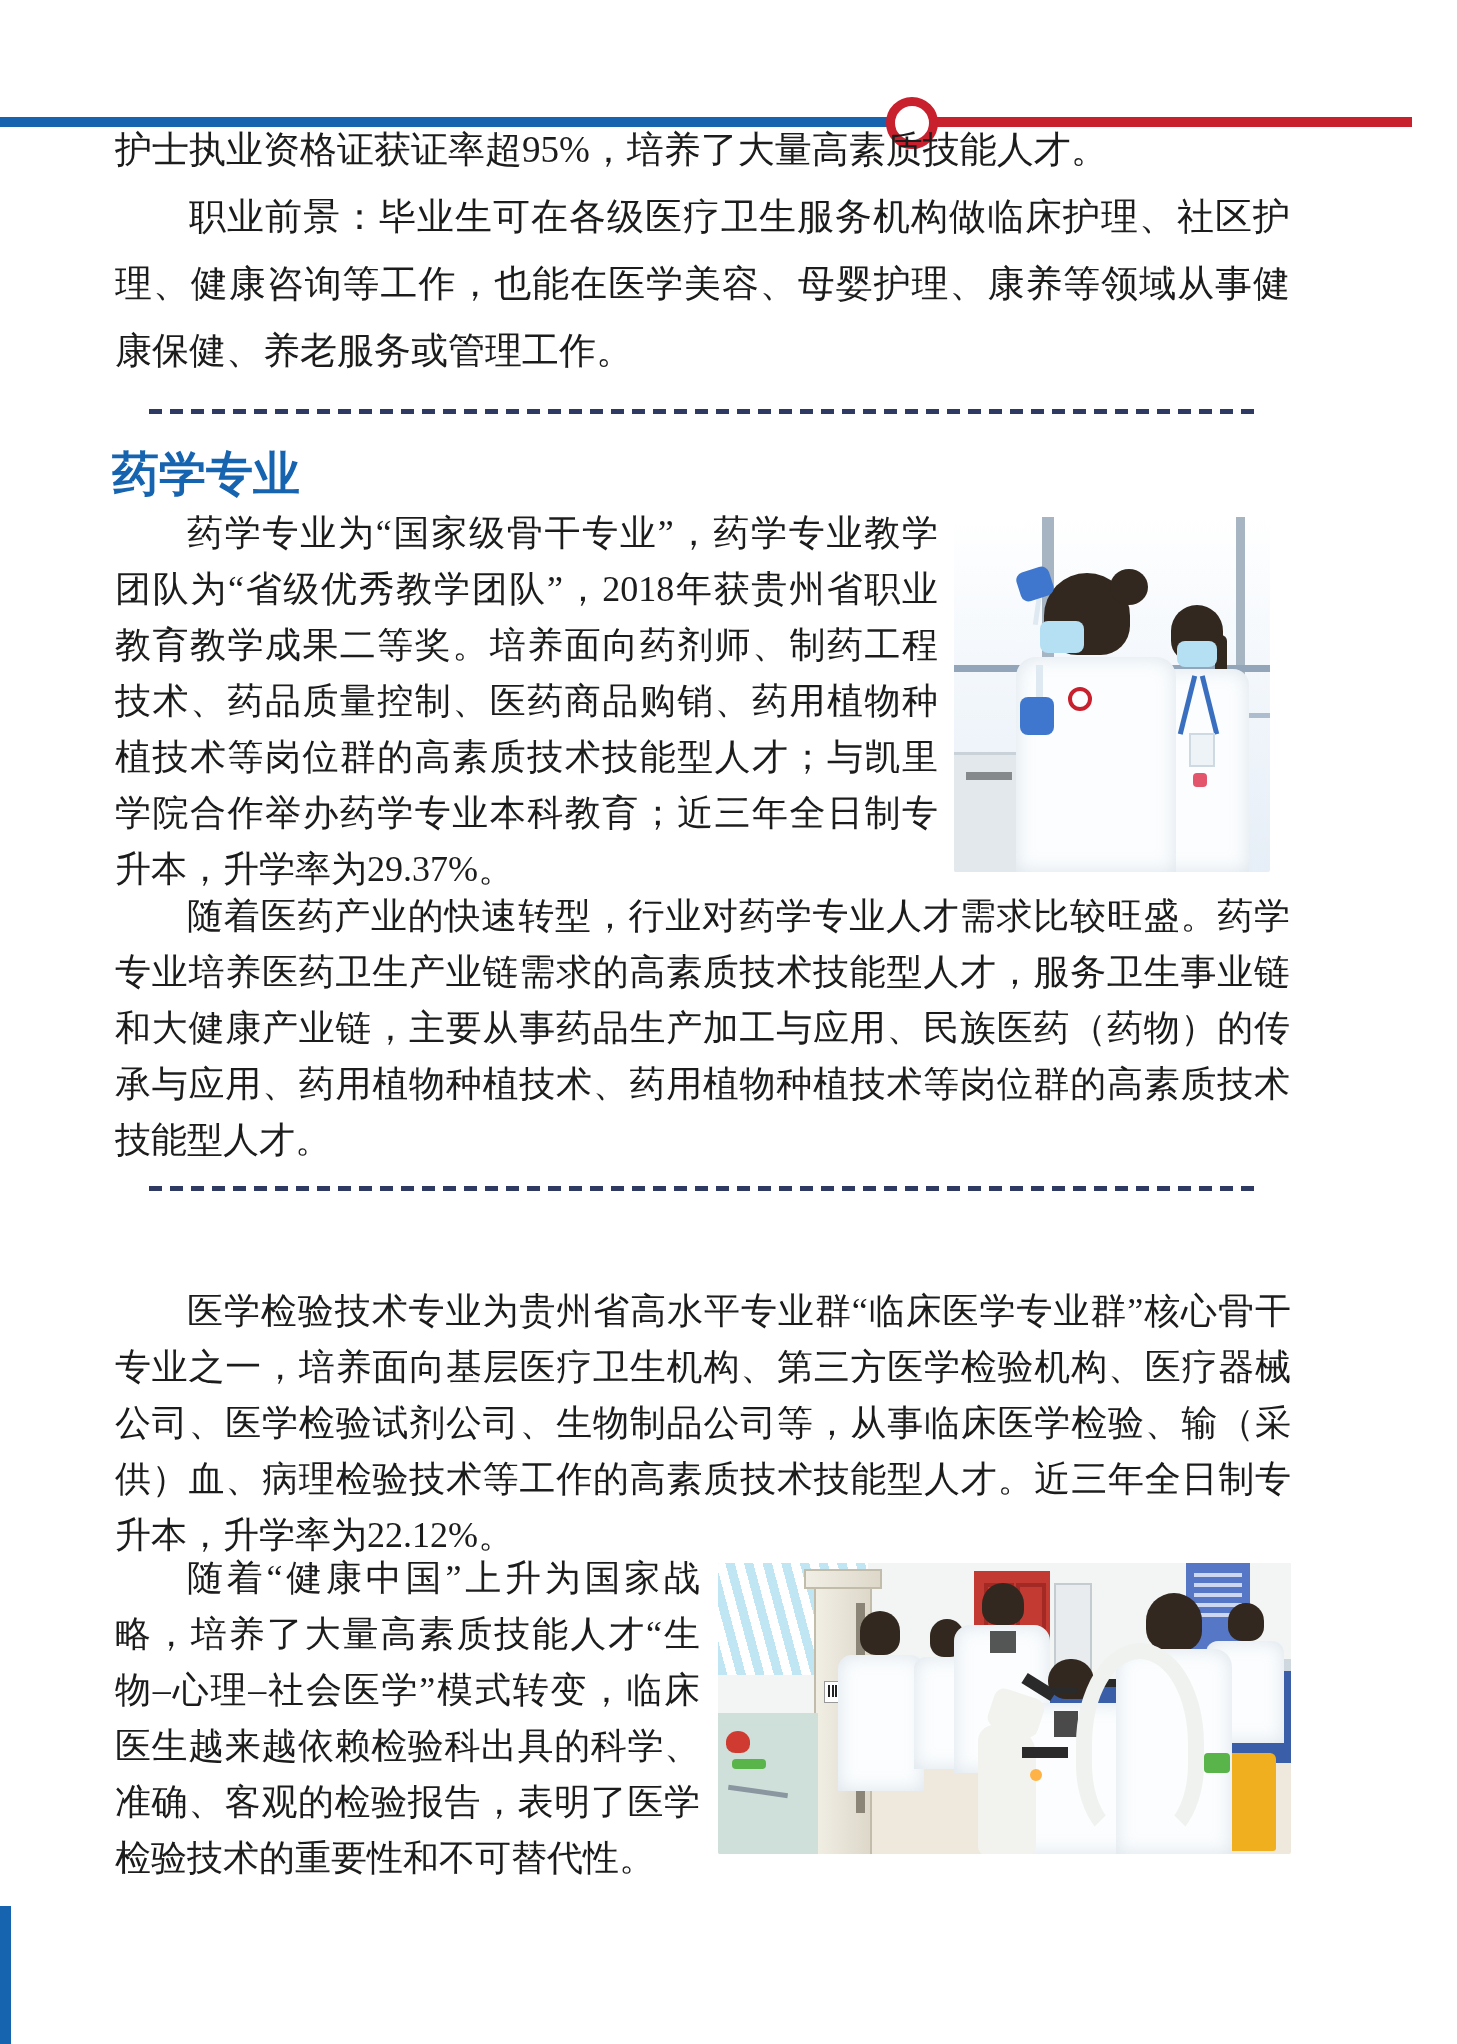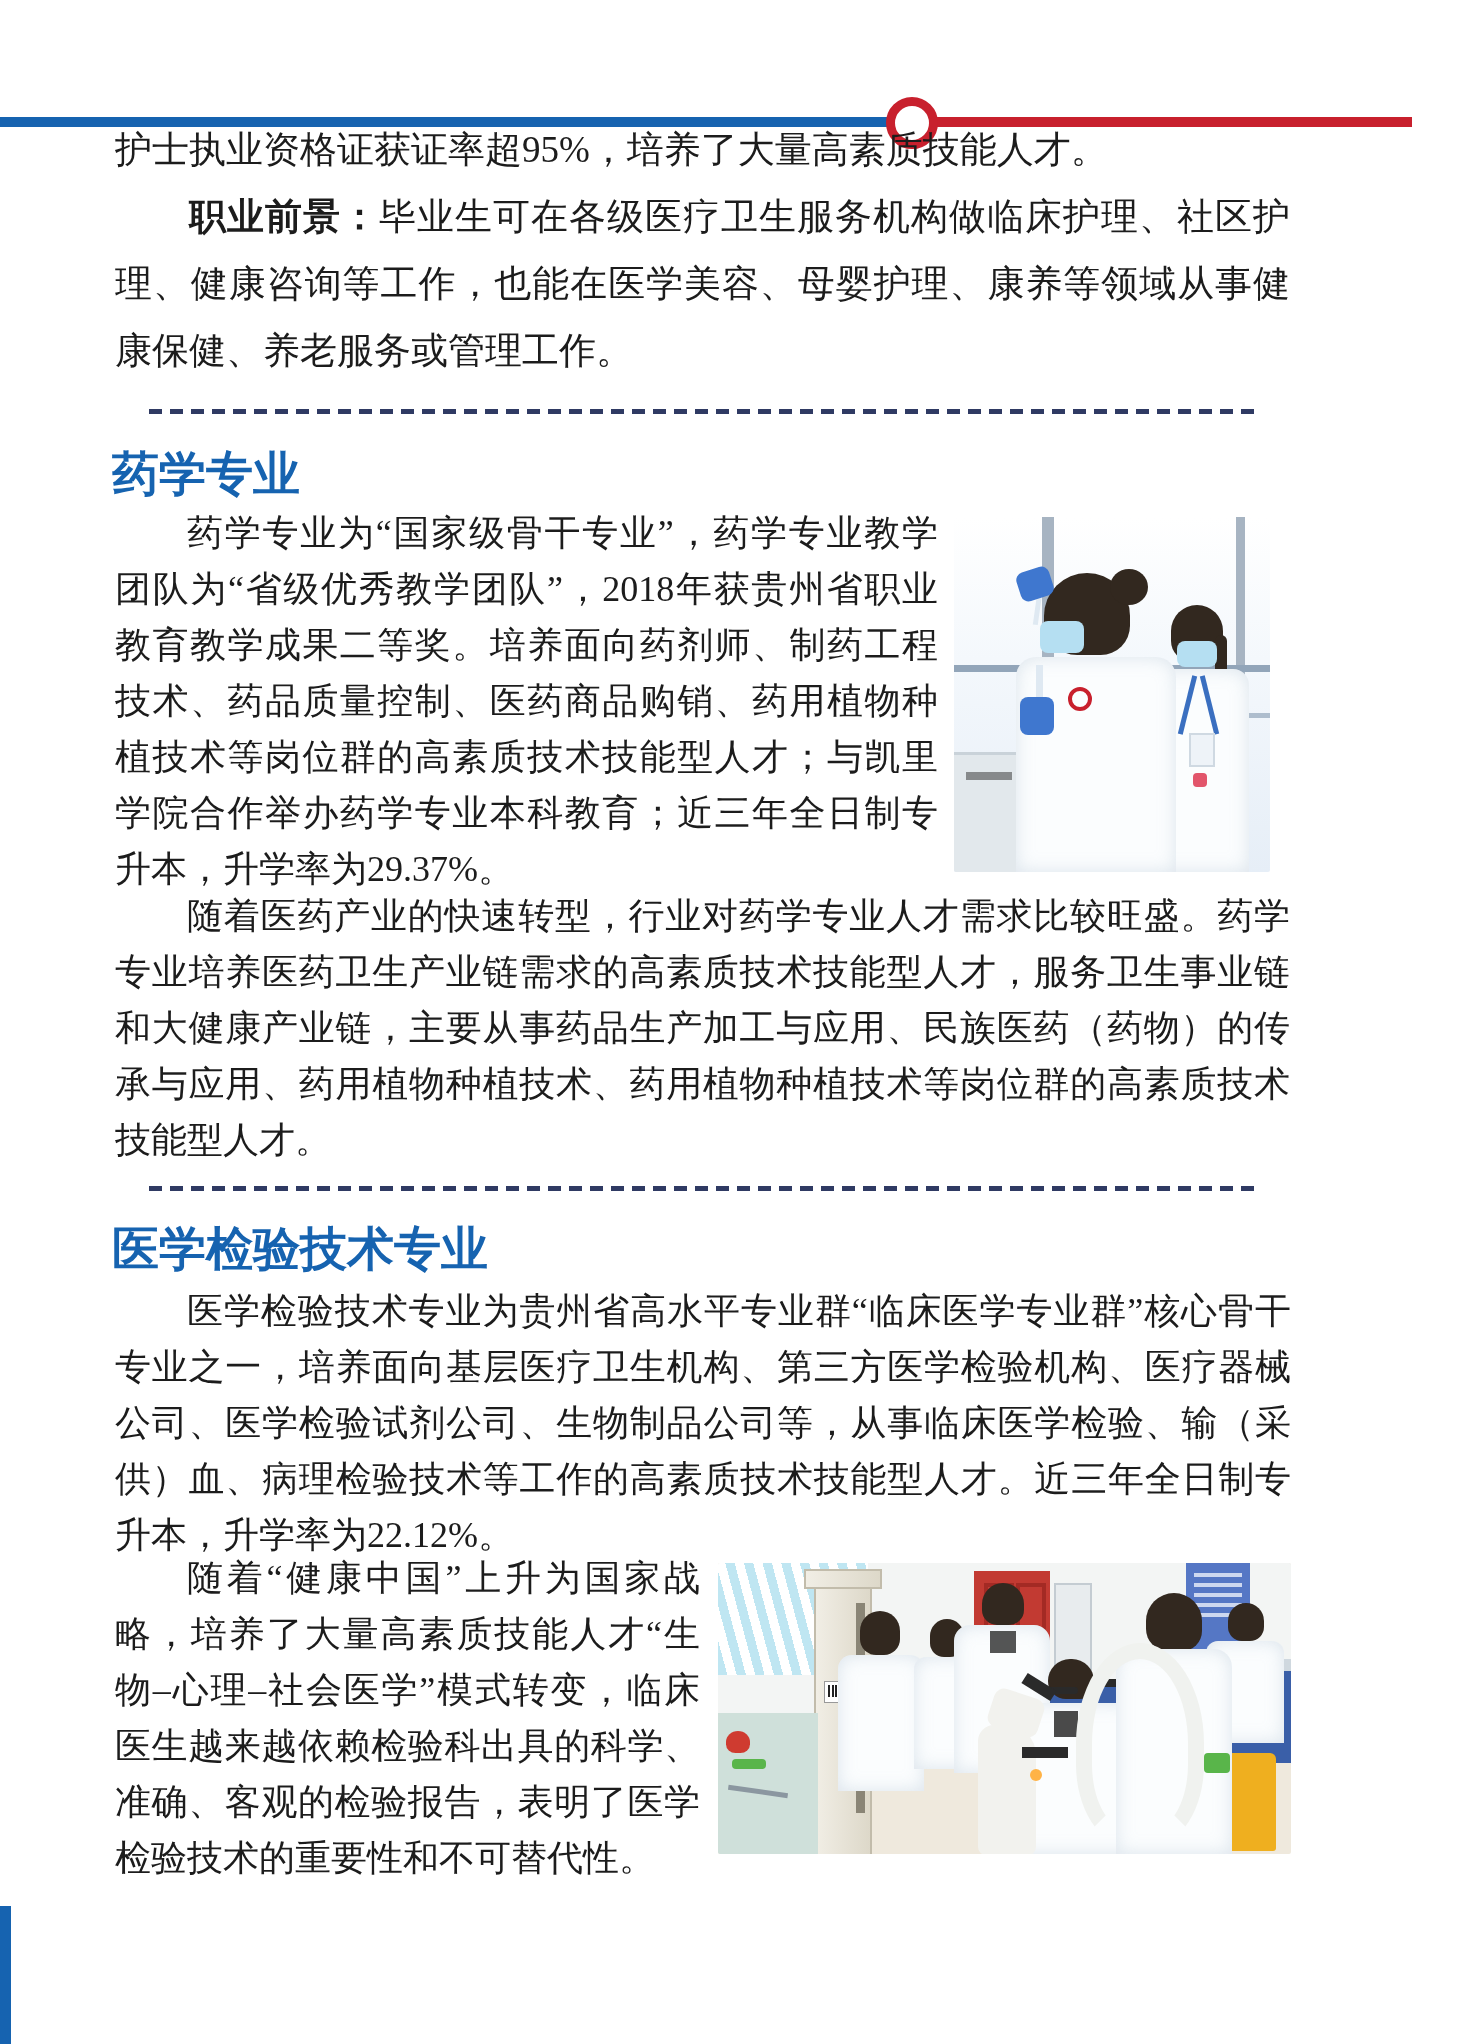--- a/index.html
+++ b/index.html
@@ -12,21 +12,21 @@
   .rule-red{position:absolute;left:936px;top:0;width:521px;height:10px;background:#c8202d;}
   .rule-ring{position:absolute;left:886px;top:-20px;width:34px;height:34px;background:#ffffff;
              border:9px solid #c8202d;border-radius:50%;}
 
   
   .tblock{position:absolute;left:115px;width:1175px;text-align:justify;}
   .tblock p{margin:0;}
   .fs-big{font-size:37px;line-height:67px;}
   .fs-body{font-size:36px;line-height:56px;}
   .indent{text-indent:2em;}
-  b.lead{font-family:"Liberation Sans","DejaVu Sans",sans-serif;font-weight:bold;}
+  b.lead{font-family:"Liberation Sans","DejaVu Sans",sans-serif;font-weight:normal;}
 
   .divider{position:absolute;left:149px;width:1105px;height:5px;
            background:repeating-linear-gradient(90deg,#2f3a63 0 13px,transparent 13px 21px);}
 
   .sec-heading{position:absolute;left:112px;margin:0;
                font-family:"Liberation Sans","DejaVu Sans",sans-serif;
                font-weight:bold;font-size:47px;line-height:48px;color:#1663b0;}
 
   
   .photo{position:relative;overflow:hidden;border-radius:2px;}
@@ -119,21 +119,20 @@
     </div>
     <p class="indent">药学专业为“国家级骨干专业”，药学专业教学团队为“省级优秀教学团队”，2018年获贵州省职业教育教学成果二等奖。培养面向药剂师、制药工程技术、药品质量控制、医药商品购销、药用植物种植技术等岗位群的高素质技术技能型人才；与凯里学院合作举办药学专业本科教育；近三年全日制专升本，升学率为29.37%。</p>
   </div>
 
   <div class="tblock fs-body" style="top:888px;">
     <p class="indent">随着医药产业的快速转型，行业对药学专业人才需求比较旺盛。药学专业培养医药卫生产业链需求的高素质技术技能型人才，服务卫生事业链和大健康产业链，主要从事药品生产加工与应用、民族医药（药物）的传承与应用、药用植物种植技术、药用植物种植技术等岗位群的高素质技术技能型人才。</p>
   </div>
 
   <div class="divider" style="top:1186px;"></div>
 
-  <h2 class="sec-heading" style="top:1225px;">医学检验技术专业</h2>
 
   <div class="tblock fs-body" style="top:1283px;width:1176px;">
     <p class="indent">医学检验技术专业为贵州省高水平专业群“临床医学专业群”核心骨干专业之一，培养面向基层医疗卫生机构、第三方医学检验机构、医疗器械公司、医学检验试剂公司、生物制品公司等，从事临床医学检验、输（采供）血、病理检验技术等工作的高素质技术技能型人才。近三年全日制专升本，升学率为22.12%。</p>
   </div>
 
   <div class="tblock fs-body" style="top:1550px;width:1176px;">
 
     <div class="photo photo-right" id="lab-photo">
       <div class="abs" style="left:0;top:0;width:573px;height:185px;background:#f3f5f4;"></div>
       <div class="abs blinds" style="left:0;top:0;width:150px;height:112px;"></div>

